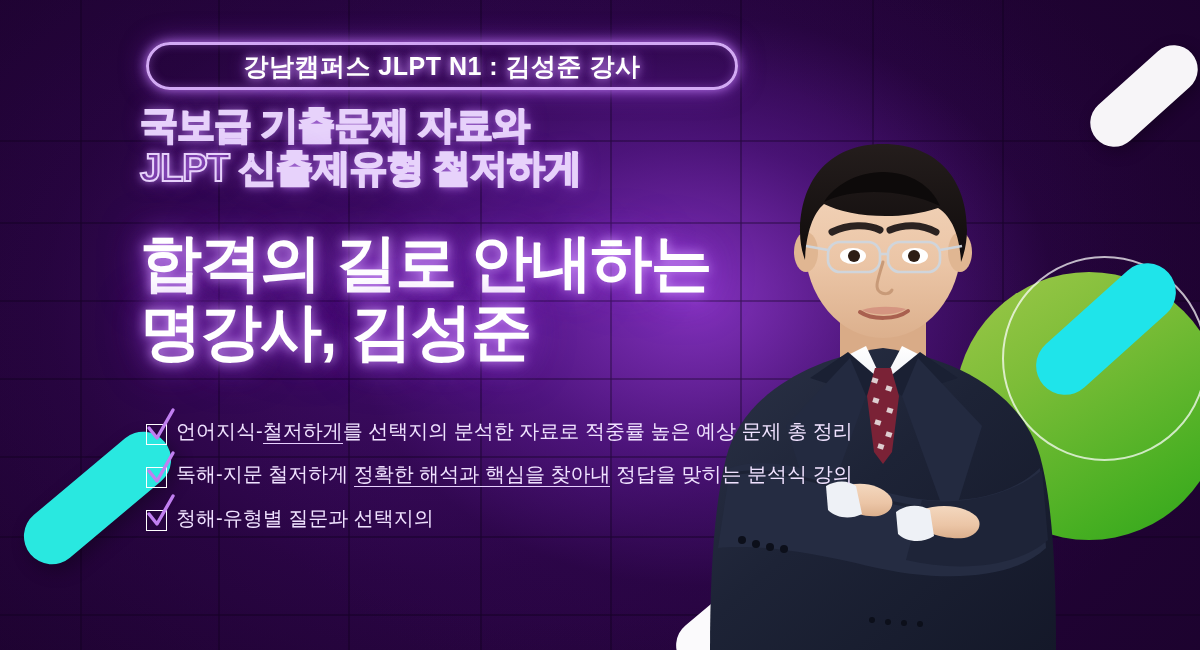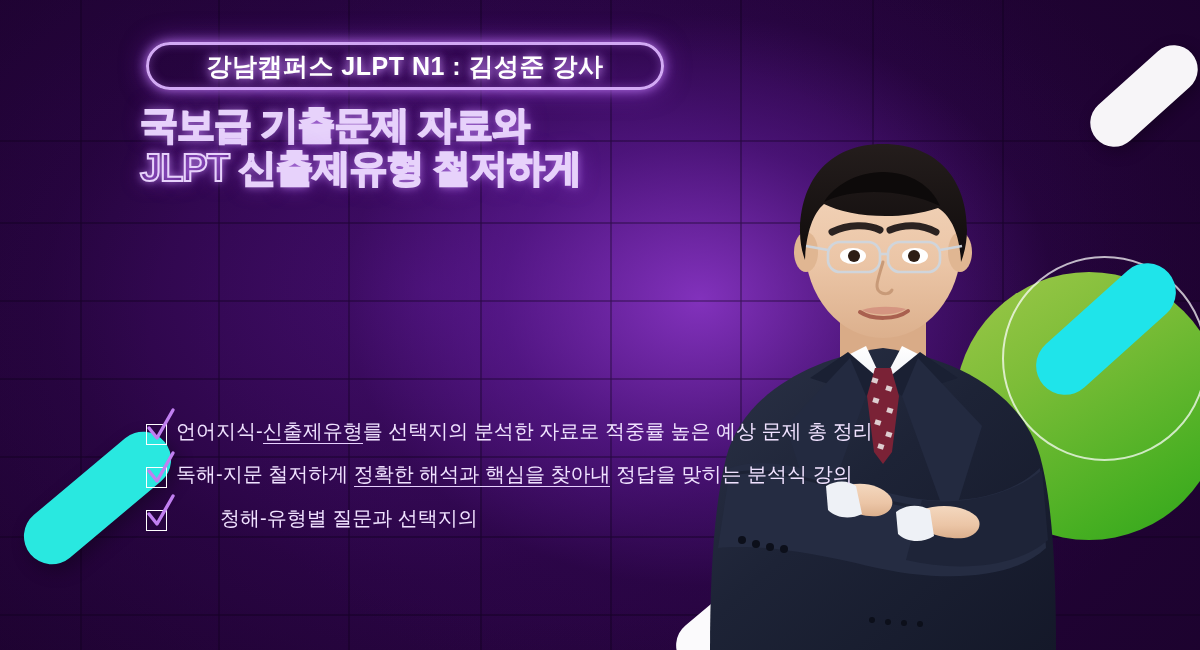--- a/index.html
+++ b/index.html
@@ -63,21 +63,21 @@
     border-radius:50%; border:2px solid rgba(255,255,255,.72);
   }
 
   
   .person { position:absolute; left:690px; top:96px; width:470px; height:554px; }
   .person svg { display:block; width:100%; height:100%; }
 
   
   .badge {
     position:absolute; left:146px; top:42px;
-    width:518px; height:48px;
+    width:592px; height:48px;
     border:3px solid #d3aaf5; border-radius:999px;
     box-shadow:0 0 12px rgba(196,132,248,.85), 0 0 26px rgba(150,60,220,.55),
                inset 0 0 10px rgba(190,120,245,.35);
     display:flex; align-items:center; justify-content:center;
   }
   .badge-text {
     color:#ffffff; font-size:25px; font-weight:700; letter-spacing:.5px;
     text-shadow:0 0 8px rgba(214,160,255,.95), 0 0 18px rgba(170,80,240,.8);
     white-space:nowrap;
   }
@@ -99,21 +99,21 @@
   .head-solid div {
     font-size:62px; font-weight:700; line-height:1.12;
     color:#ffffff; letter-spacing:-2px; white-space:nowrap;
     text-shadow:0 0 12px rgba(214,160,255,.95), 0 0 28px rgba(168,72,240,.85),
                 0 0 46px rgba(140,45,215,.6);
   }
 
   
   .bullets { position:absolute; left:142px; top:416px; width:760px; }
   .bullet { position:relative; display:flex; align-items:flex-start; margin-bottom:11px; }
-  .bullet:last-child { margin-bottom:0;gap:44px; }
+  .bullet:last-child { margin-bottom:0; }
 
   .check { position:relative; width:34px; height:30px; flex:0 0 34px; margin-top:2px; }
   .check .box {
     position:absolute; left:4px; top:6px; width:21px; height:21px;
     border:1.6px solid #ffffff;
   }
   .check svg { position:absolute; left:0; top:-10px; width:34px; height:40px; overflow:visible; }
 
   .btext { color:#f0e2ff; font-size:20px; line-height:1.55; }
   .btext .u { border-bottom:1.6px solid #e7d0ff; padding-bottom:1px; }
@@ -253,31 +253,35 @@
 
   <div class="badge">
     <span class="badge-text">강남캠퍼스 JLPT N1 : 김성준 강사</span>
   </div>
 
   <div class="head-outline">
     <div>국보급 기출문제 자료와</div>
     <div>JLPT 신출제유형 철저하게</div>
   </div>
 
+  <div class="head-solid">
+    <div>합격의 길로 안내하는</div>
+    <div>명강사, 김성준</div>
+  </div>
 
   <div class="bullets">
 
     <div class="bullet">
       <span class="check">
         <span class="box"></span>
         <svg viewBox="0 0 34 40">
             <path d="M7 20 L15 30 L31 2" fill="none" stroke="#c07ff0" stroke-width="3.4" stroke-linecap="round" stroke-linejoin="round"></path>
           </svg>
       </span>
-      <span class="btext"><span>언어지식-</span><span class="u">신출제유형</span><span>를 선택지의 분석한 자료로 적중률 높은 예상 문제 총 정리</span></span>
+      <span class="btext"><span>언어지식-</span><span class="u">철저하게</span><span>를 선택지의 분석한 자료로 적중률 높은 예상 문제 총 정리</span></span>
     </div>
 
     <div class="bullet">
       <span class="check">
         <span class="box"></span>
         <svg viewBox="0 0 34 40">
             <path d="M7 20 L15 30 L31 2" fill="none" stroke="#c07ff0" stroke-width="3.4" stroke-linecap="round" stroke-linejoin="round"></path>
           </svg>
       </span>
       <span class="btext"><span>독해-지문 철저하게 </span><span class="u">정확한 해석과 핵심을 찾아내</span><span> 정답을 맞히는 분석식 강의</span></span>

